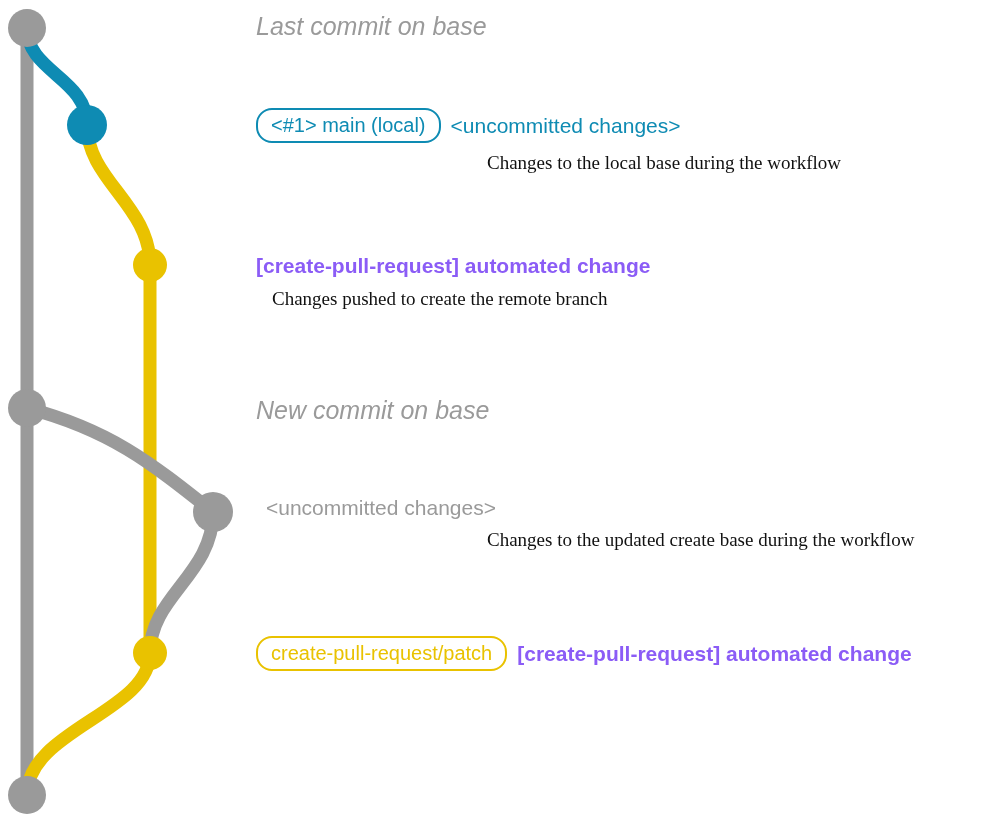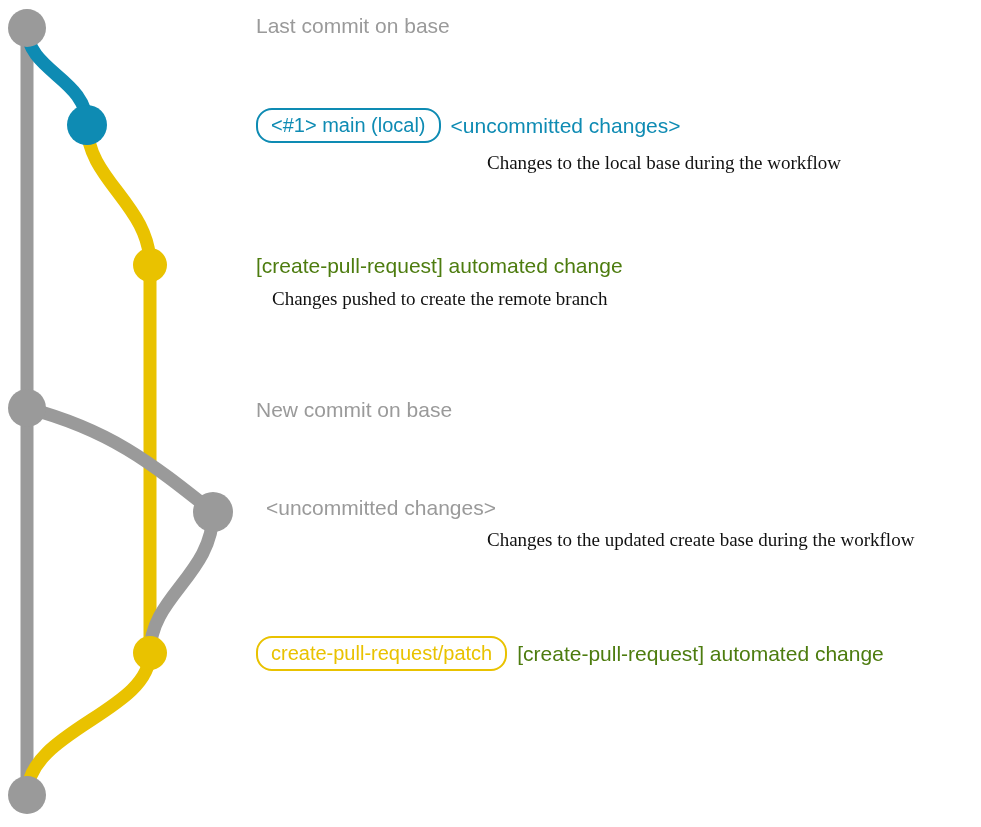--- a/index.html
+++ b/index.html
@@ -57,27 +57,28 @@
     border-width: 2px;
   }
   .subject {
     font-size: 21px;
     line-height: 24px;
     font-family: "Liberation Sans", sans-serif;
     white-space: nowrap;
   }
   .subject-blue { color: #0e8bb3; }
   .subject-gray { color: #9a9a9a; }
-  .subject-yellow { color: #4d7c0f; }
+  .subject-yellow { color: #8b5cf6; font-weight: bold; }
   .heading {
-    font-size: 21px;
+    font-size: 25px;
     line-height: 24px;
     color: #9a9a9a;
     font-family: "Liberation Sans", sans-serif;
     white-space: nowrap;
+    font-style: italic;
   }
   .desc {
     font-family: "Liberation Serif", serif;
     font-size: 19px;
     line-height: 22px;
     color: #111111;
     white-space: nowrap;
   }
   .gap-after-pill { margin-left: 10px; }
 </style>

